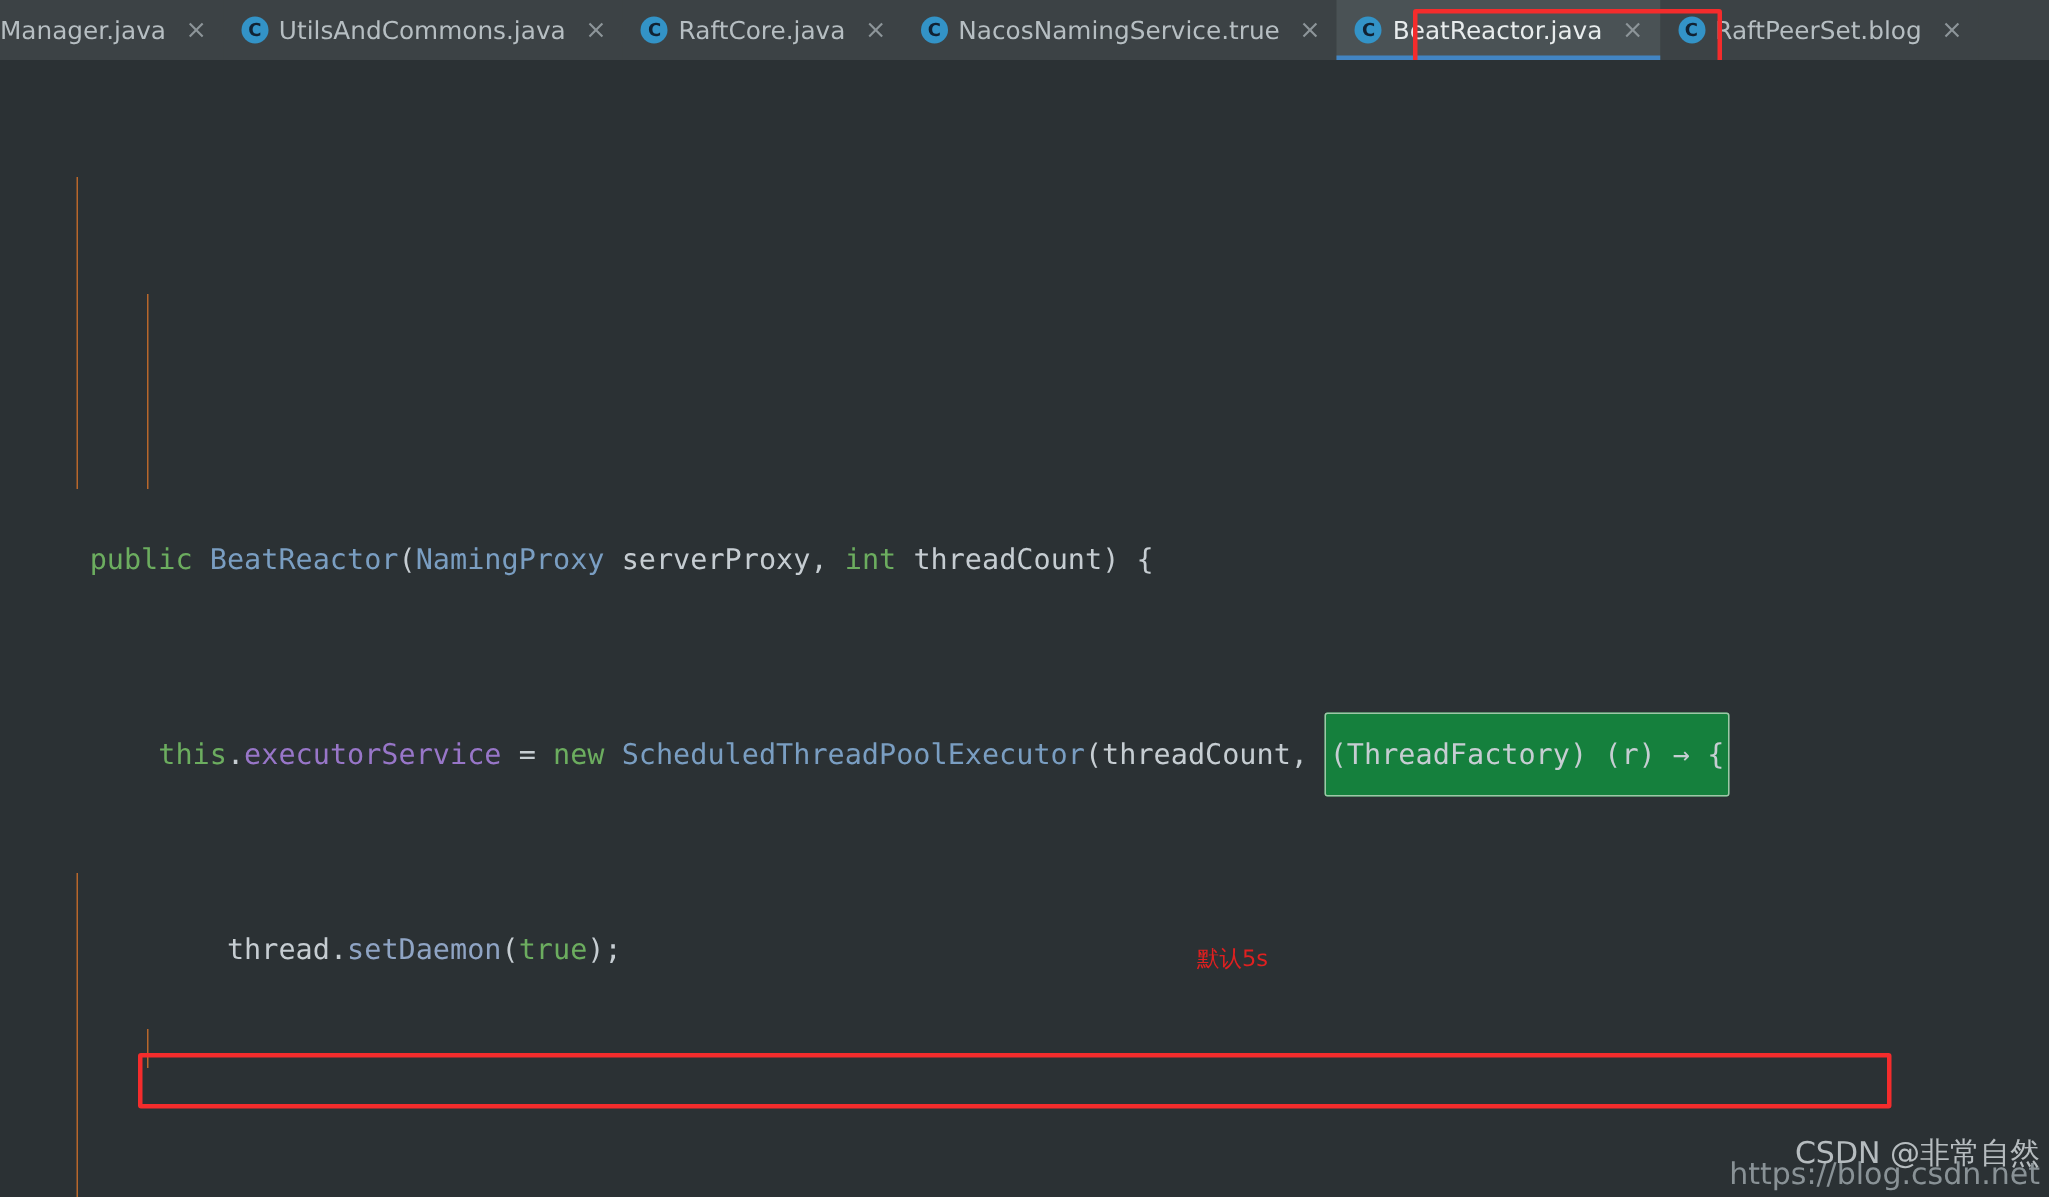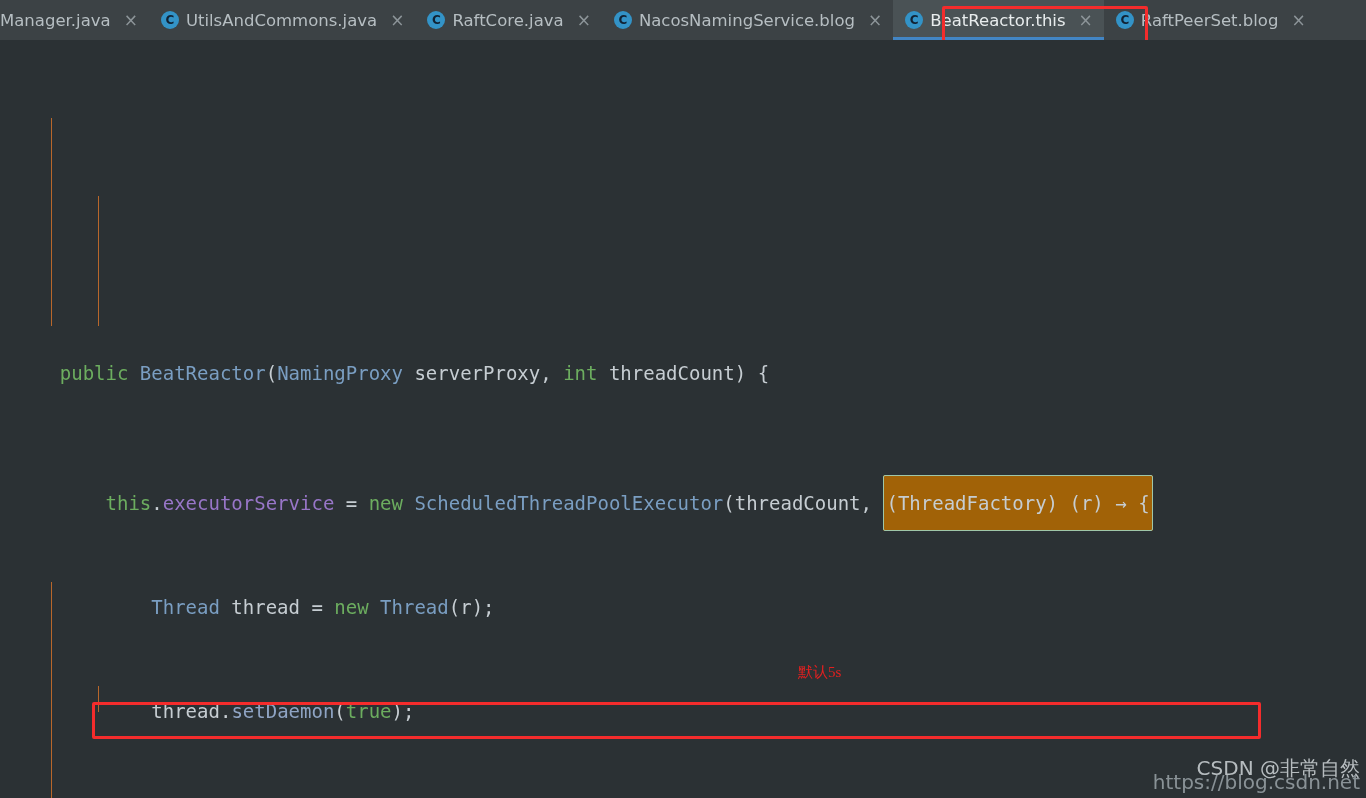--- a/index.html
+++ b/index.html
@@ -65,21 +65,21 @@
 
   
   .kw   {color:#6cad5f;}          
   .typ  {color:#7a9ec2;}          
   .id   {color:#c6cdd2;}          
   .fld  {color:#9876c8;}          
   .mth  {color:#8fa4c4;}          
   .pun  {color:#c6cdd2;}
   
   .fold{
-    background:#a16207;border:1px solid #9fc6a8;border-radius:2px;
+    background:#15803d;border:1px solid #9fc6a8;border-radius:2px;
     padding:16px 2px;color:#c6cdd2;text-align:right;
   }
 
   
   .line-hl{
     position:absolute;border:3px solid #f42c2c;border-radius:2px;
     pointer-events:none;
   }
   
   .note{
@@ -115,27 +115,27 @@
     </div>
 
     <div class="tab">
       <span class="cicon">C</span>
       <span class="tab-label">RaftCore.java</span>
       <span class="tabclose">×</span>
     </div>
 
     <div class="tab">
       <span class="cicon">C</span>
-      <span class="tab-label">NacosNamingService.blog</span>
+      <span class="tab-label">NacosNamingService.true</span>
       <span class="tabclose">×</span>
     </div>
 
     <div class="tab active">
       <span class="cicon">C</span>
-      <span class="tab-label">BeatReactor.this</span>
+      <span class="tab-label">BeatReactor.java</span>
       <span class="tabclose">×</span>
       <span class="under"></span>
     </div>
 
     <div class="tab">
       <span class="cicon">C</span>
       <span class="tab-label">RaftPeerSet.blog</span>
       <span class="tabclose">×</span>
     </div>
   </div>
@@ -150,21 +150,20 @@
       <div class="guide" style="left:98px;top:104px;height:130px;"></div>
       <div class="guide" style="left:51px;top:490px;height:234px;"></div>
       <div class="guide" style="left:98px;top:594px;height:26px;"></div>
 
       
       <div class="ln"><span class="pun">    </span><span class="kw">public </span><span class="typ">BeatReactor</span><span class="pun">(</span><span class="typ">NamingProxy</span><span class="id"> serverProxy</span><span class="pun">, </span><span class="kw">int</span><span class="id"> threadCount</span><span class="pun">) {</span></div>
       
       
       <div class="ln"><span class="pun">        </span><span class="kw">this</span><span class="pun">.</span><span class="fld">executorService</span><span class="pun"> = </span><span class="kw">new </span><span class="typ">ScheduledThreadPoolExecutor</span><span class="pun">(</span><span class="id">threadCount</span><span class="pun">, </span><span class="fold">(ThreadFactory) (r) → {</span></div>
       
-      <div class="ln"><span class="pun">            </span><span class="typ">Thread</span><span class="id"> thread</span><span class="pun"> = </span><span class="kw">new </span><span class="typ">Thread</span><span class="pun">(</span><span class="id">r</span><span class="pun">);</span></div>
       
       <div class="ln"><span class="pun">            </span><span class="id">thread</span><span class="pun">.</span><span class="mth">setDaemon</span><span class="pun">(</span><span class="kw">true</span><span class="pun">);</span></div>
       
       
       
       
       
       
       
       
@@ -205,20 +204,20 @@
       
       
       
       
 
     </div>
   </div>
 
   <div class="line-hl" style="left:92px;top:702px;width:1163px;height:31px;"></div>
 
-  <div class="note" style="left:798px;top:663px;font-family:Liberation Serif, serif;">默认5s</div>
+  <div class="note" style="left:798px;top:630px;">默认5s</div>
 
   <div class="wm">
     <span>https://blog.csdn.net</span>
     <span class="wm2">CSDN @非常自然</span>
   </div>
 
 </div>
 
 </body></html>

